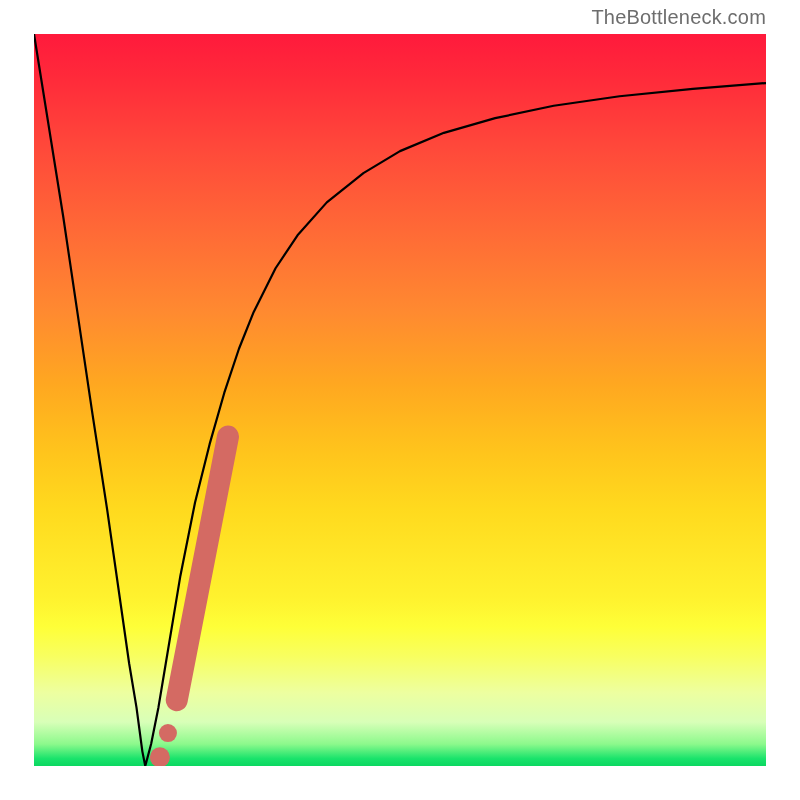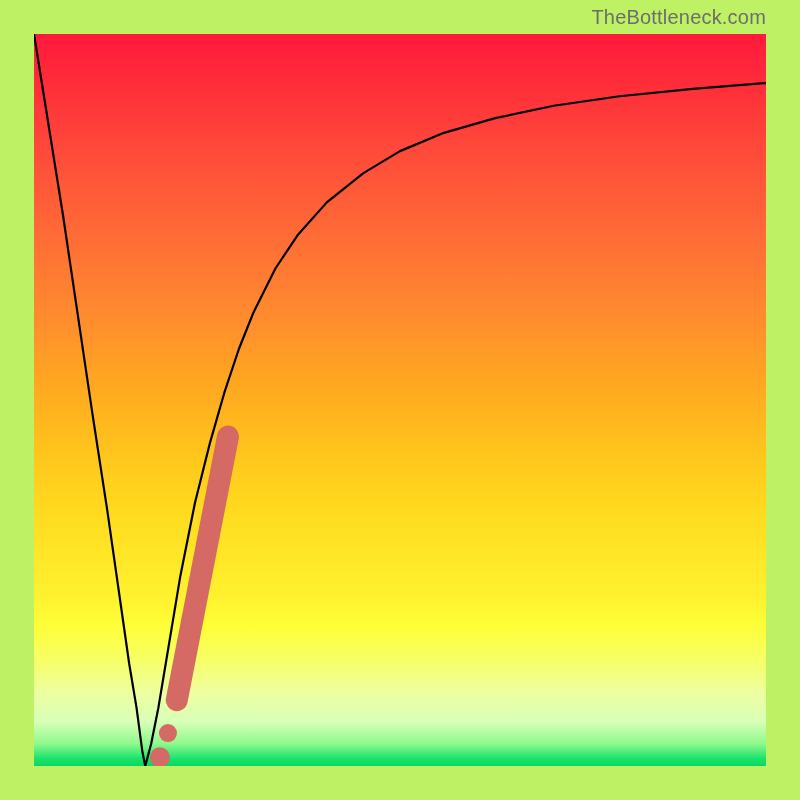--- a/index.html
+++ b/index.html
@@ -8,21 +8,21 @@
     width: 800px;
     height: 800px;
     overflow: hidden;
     background: #000;
     font-family: Arial, Helvetica, sans-serif;
   }
   .frame {
     position: relative;
     width: 800px;
     height: 800px;
-    background: #bef264;
+    background: #ffffff;
   }
   .plot-area {
     position: absolute;
     left: 34px;
     top: 34px;
     width: 732px;
     height: 732px;
     
     background: linear-gradient(to bottom,
       #ff1a3c 0%,

